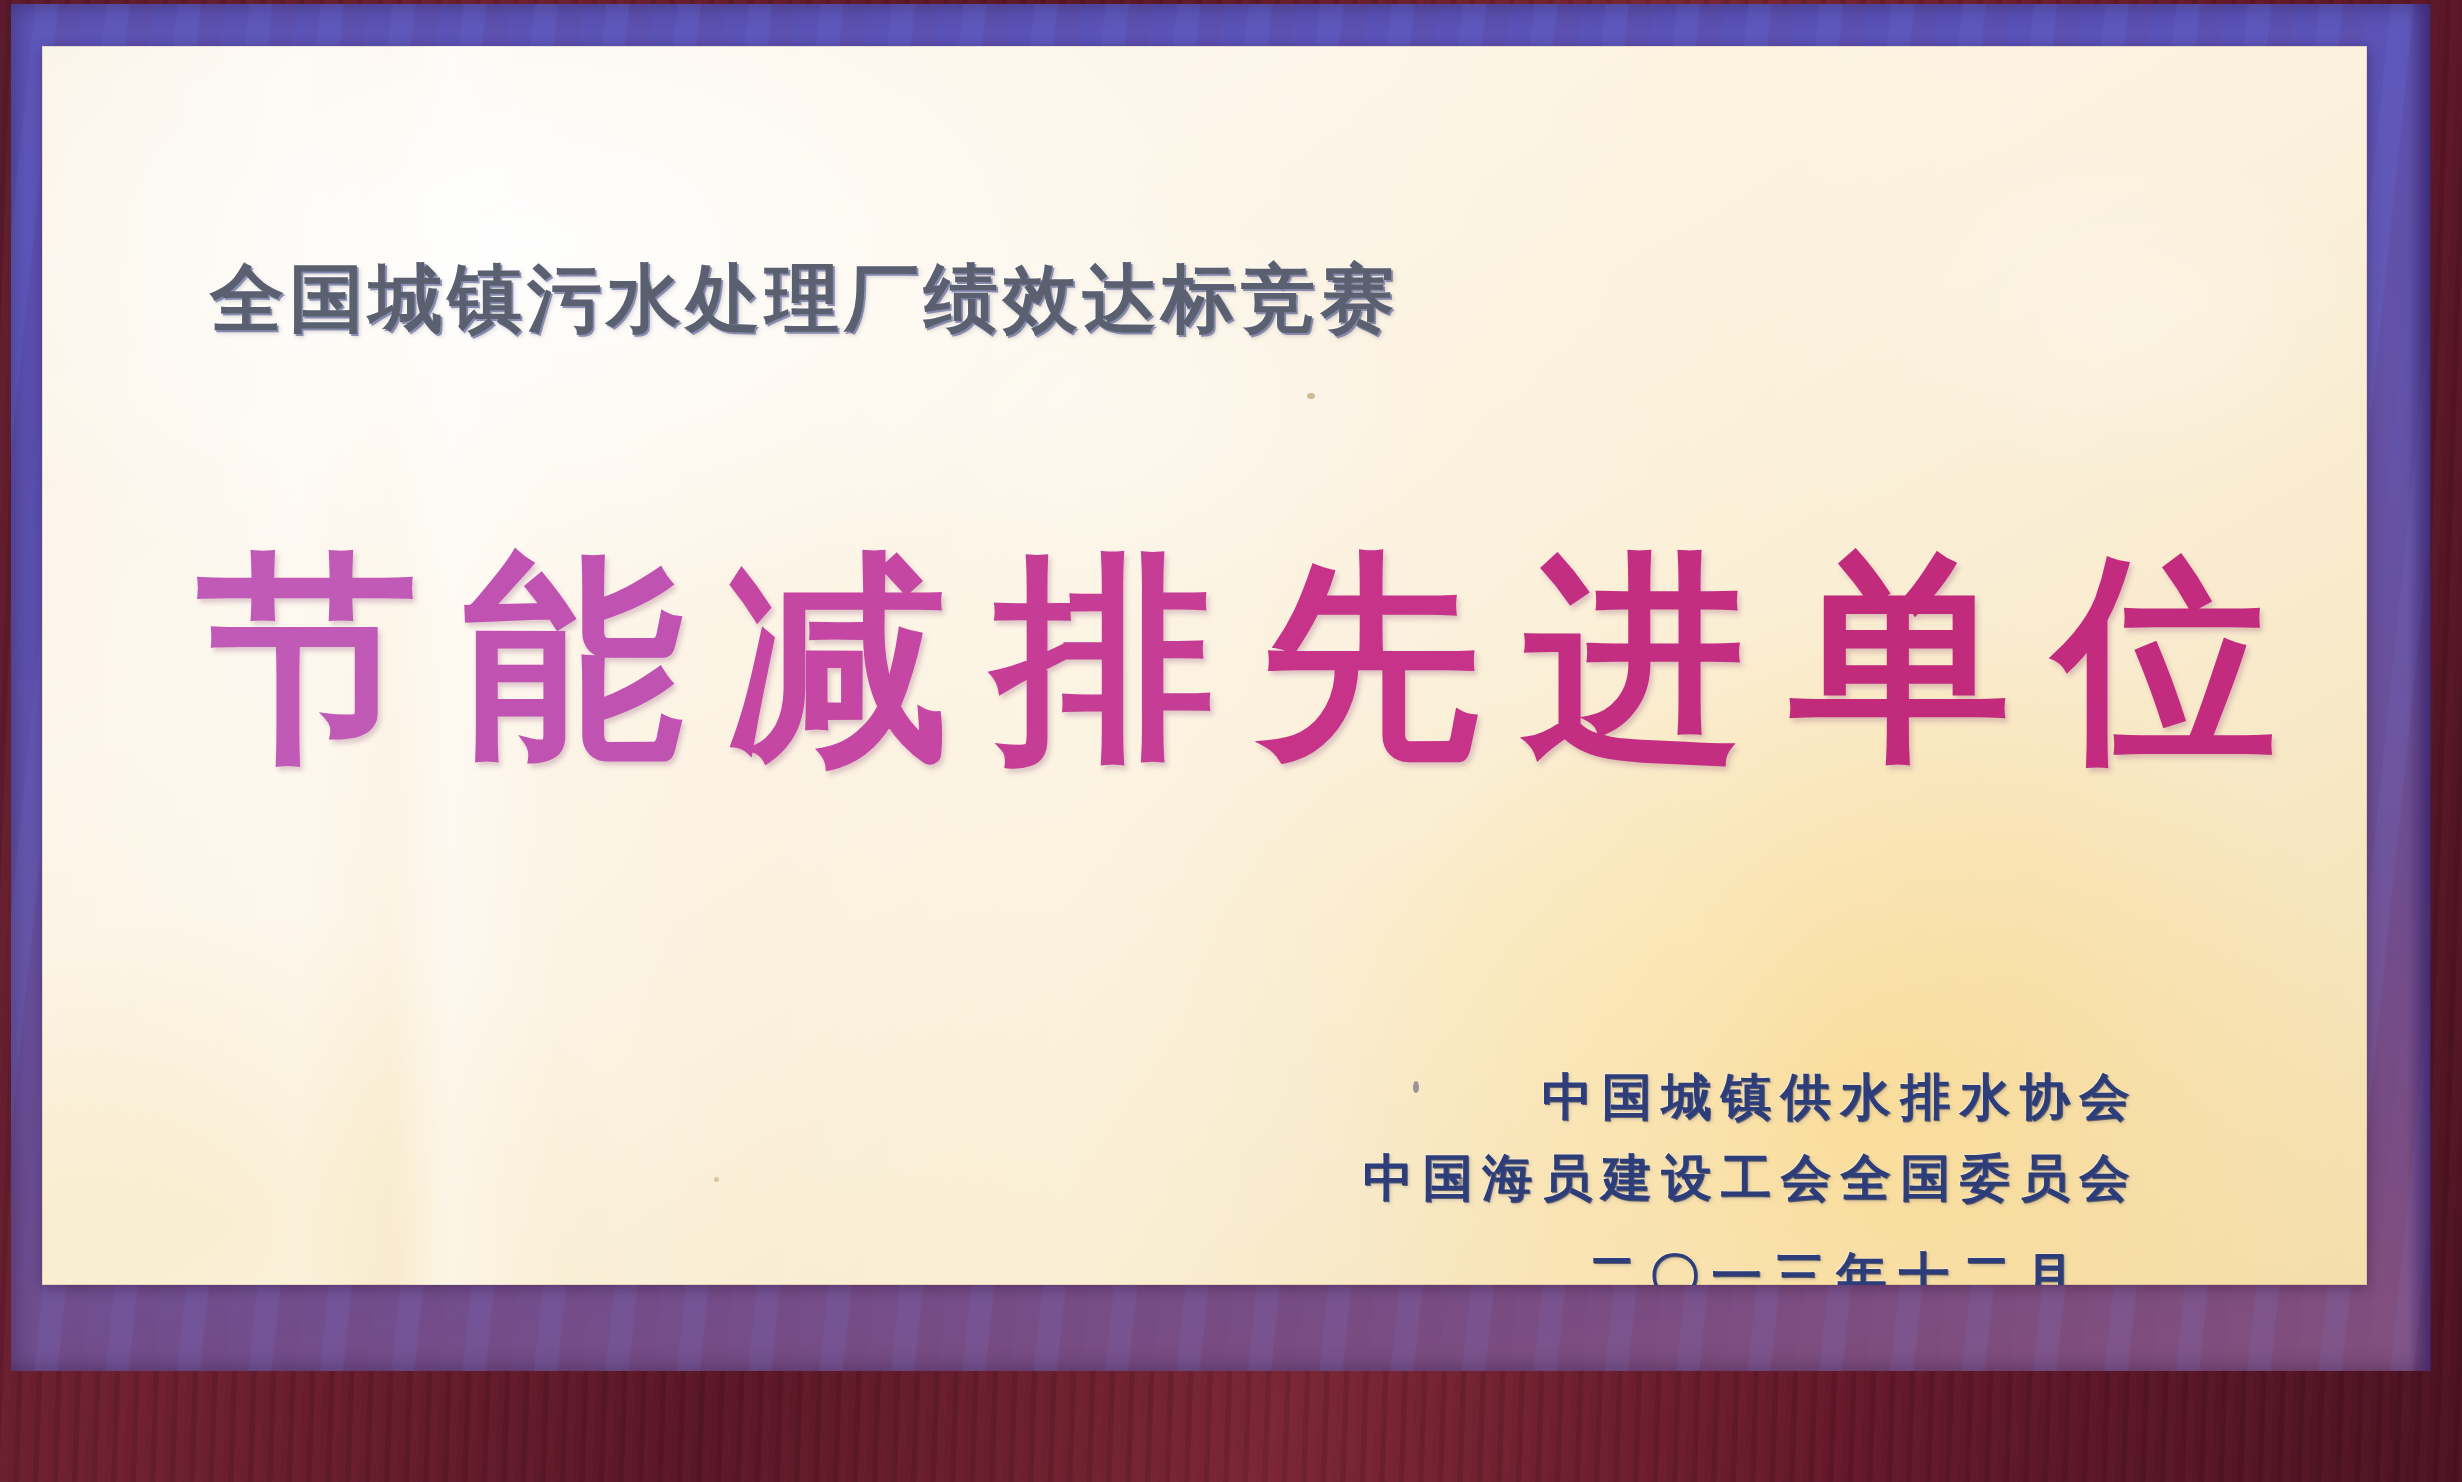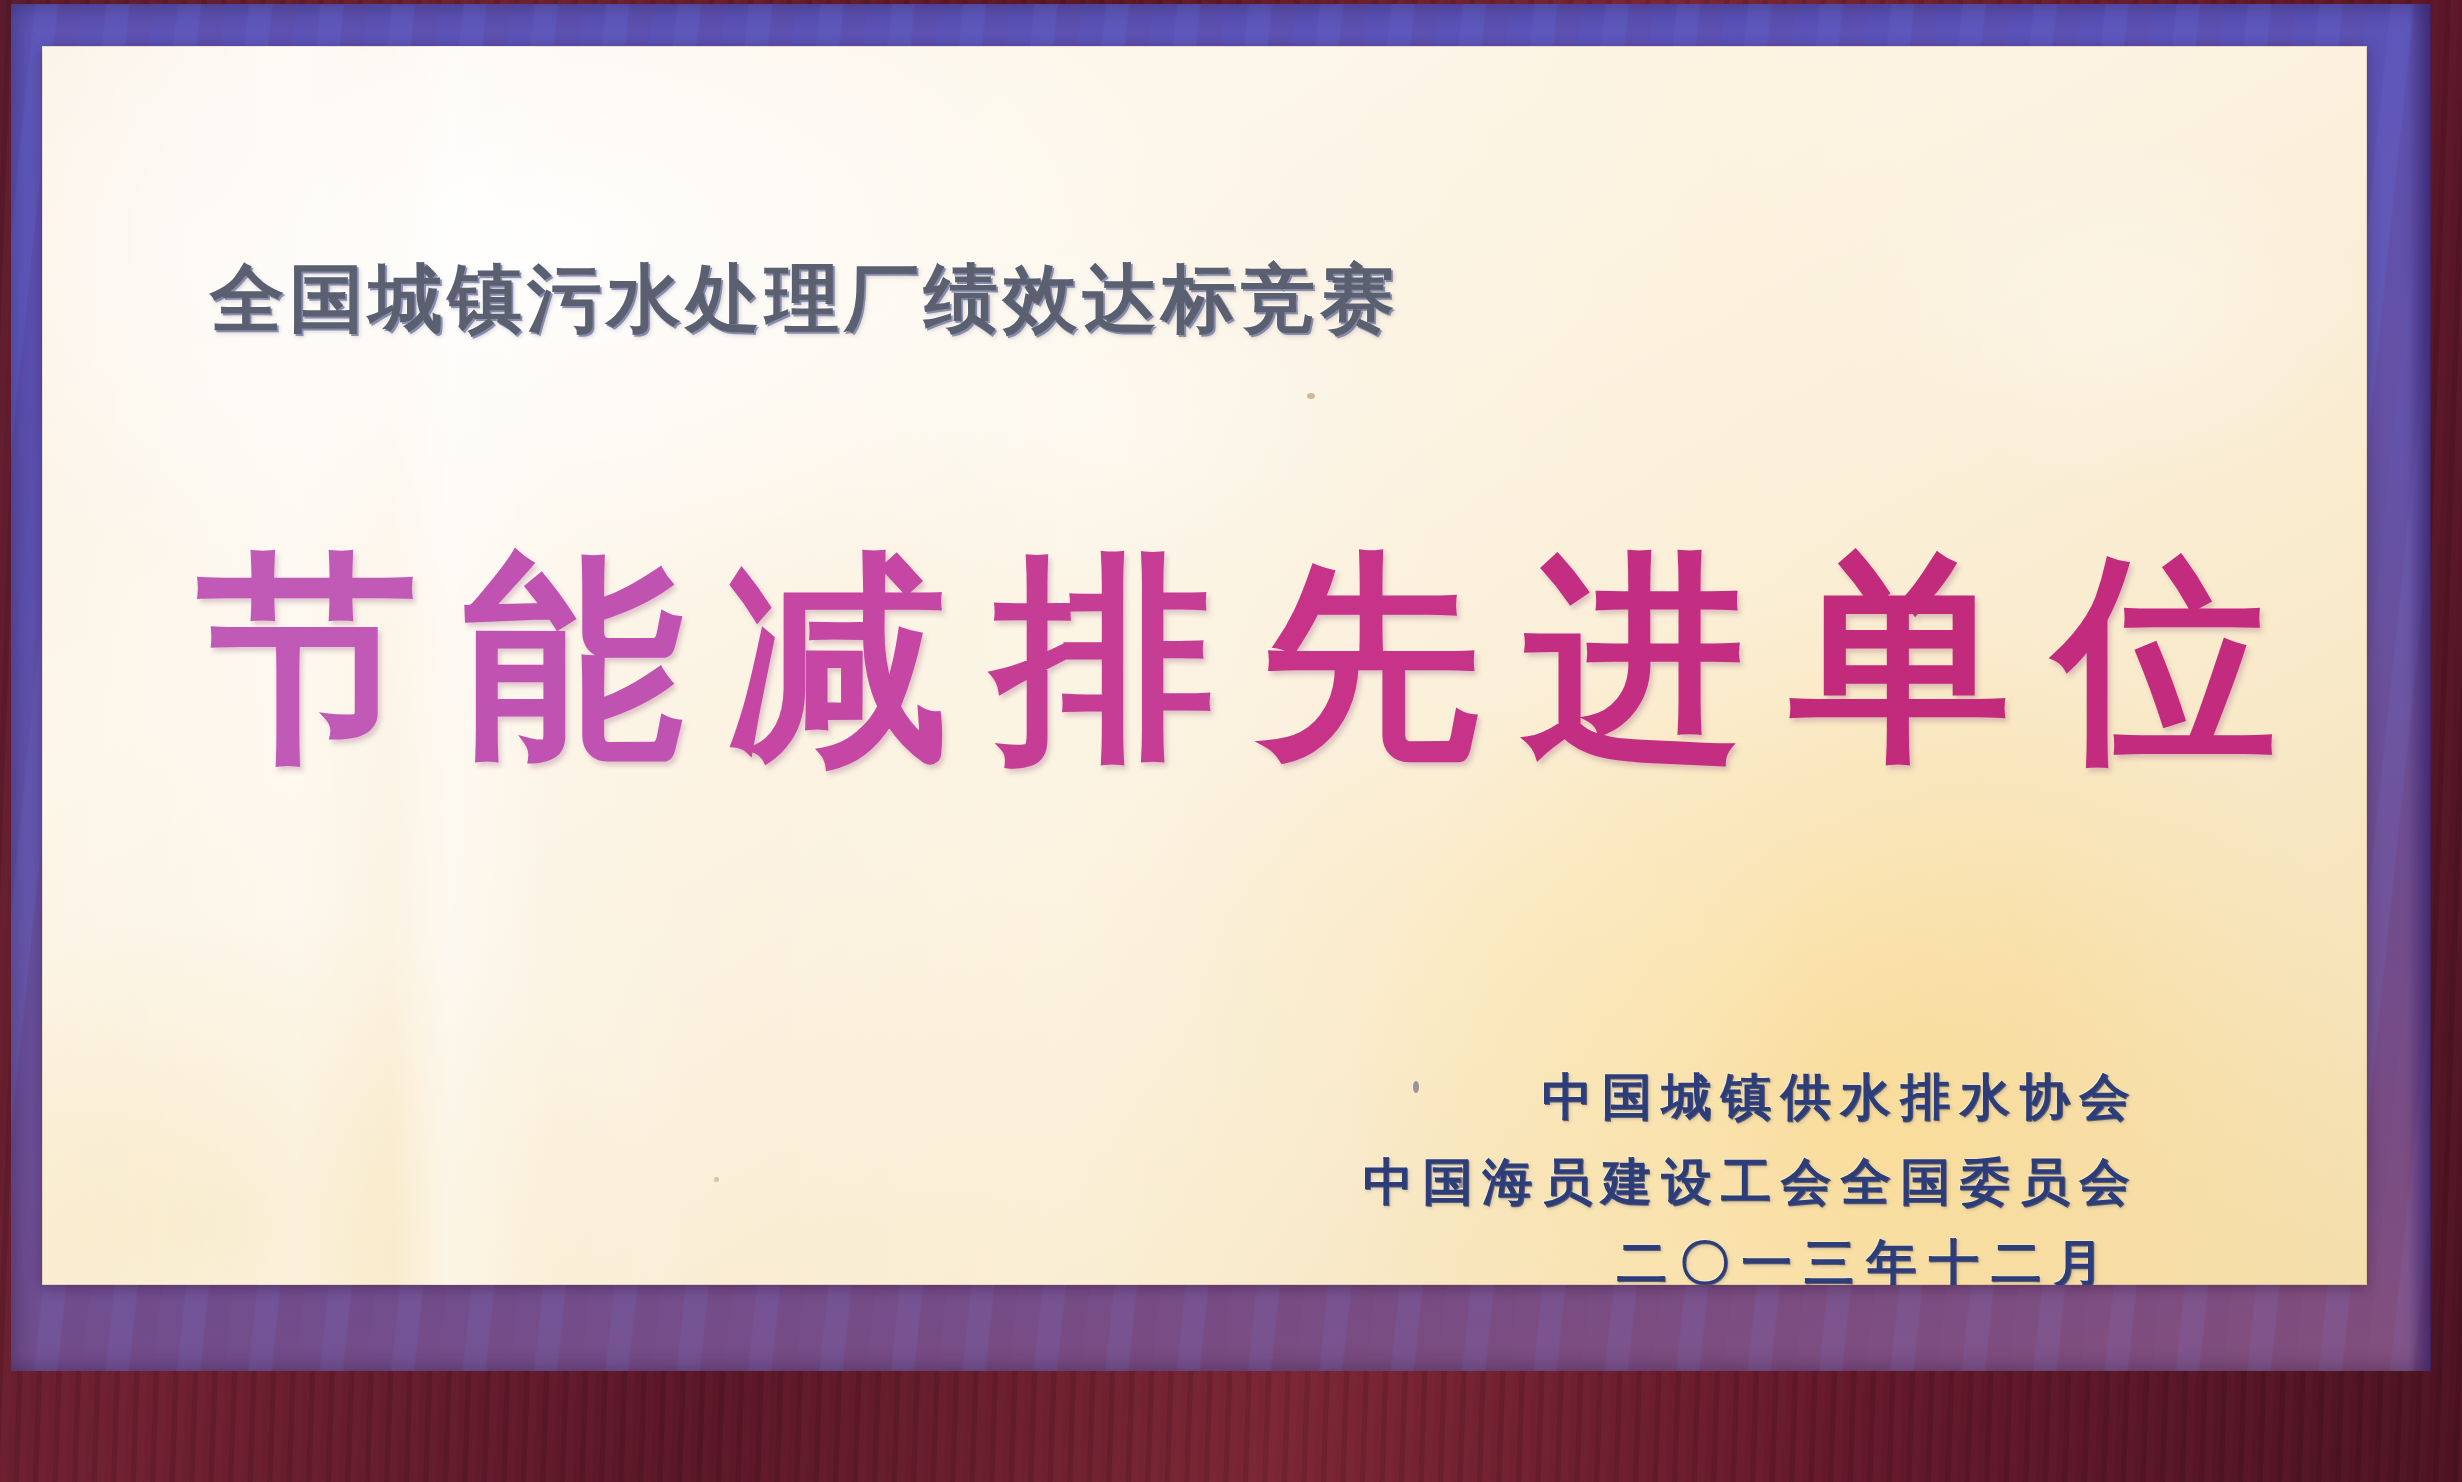--- a/index.html
+++ b/index.html
@@ -118,22 +118,22 @@
     color:#2c3d79;
     font-weight:700;
     font-family:"DejaVu Sans","Liberation Sans",sans-serif;
     text-shadow:
       0.9px 0.9px 0 rgba(18,26,62,.60),
       -0.9px -0.9px 0 rgba(255,255,255,.35),
       1.8px 1.8px 3.5px rgba(90,90,120,.30);
   }
   .sig-line{font-size:50px;line-height:1.0;letter-spacing:9.7px;white-space:nowrap;}
   .sig-line.l1{margin-bottom:35px;}
-  .sig-line.l2{margin-bottom:31px;}
-  .sig-line.date{letter-spacing:12.4px;margin-right:23px;}
+  .sig-line.l2{margin-bottom:44px;font-family:Liberation Mono, monospace;}
+  .sig-line.date{letter-spacing:12.4px;margin-right:53px;}
 
   
   .speck{position:absolute;border-radius:50%;background:rgba(150,110,60,.45);z-index:4;}
 </style>
 </head>
 <body>
 
 <div class="frame">
 
   <div class="mat">

